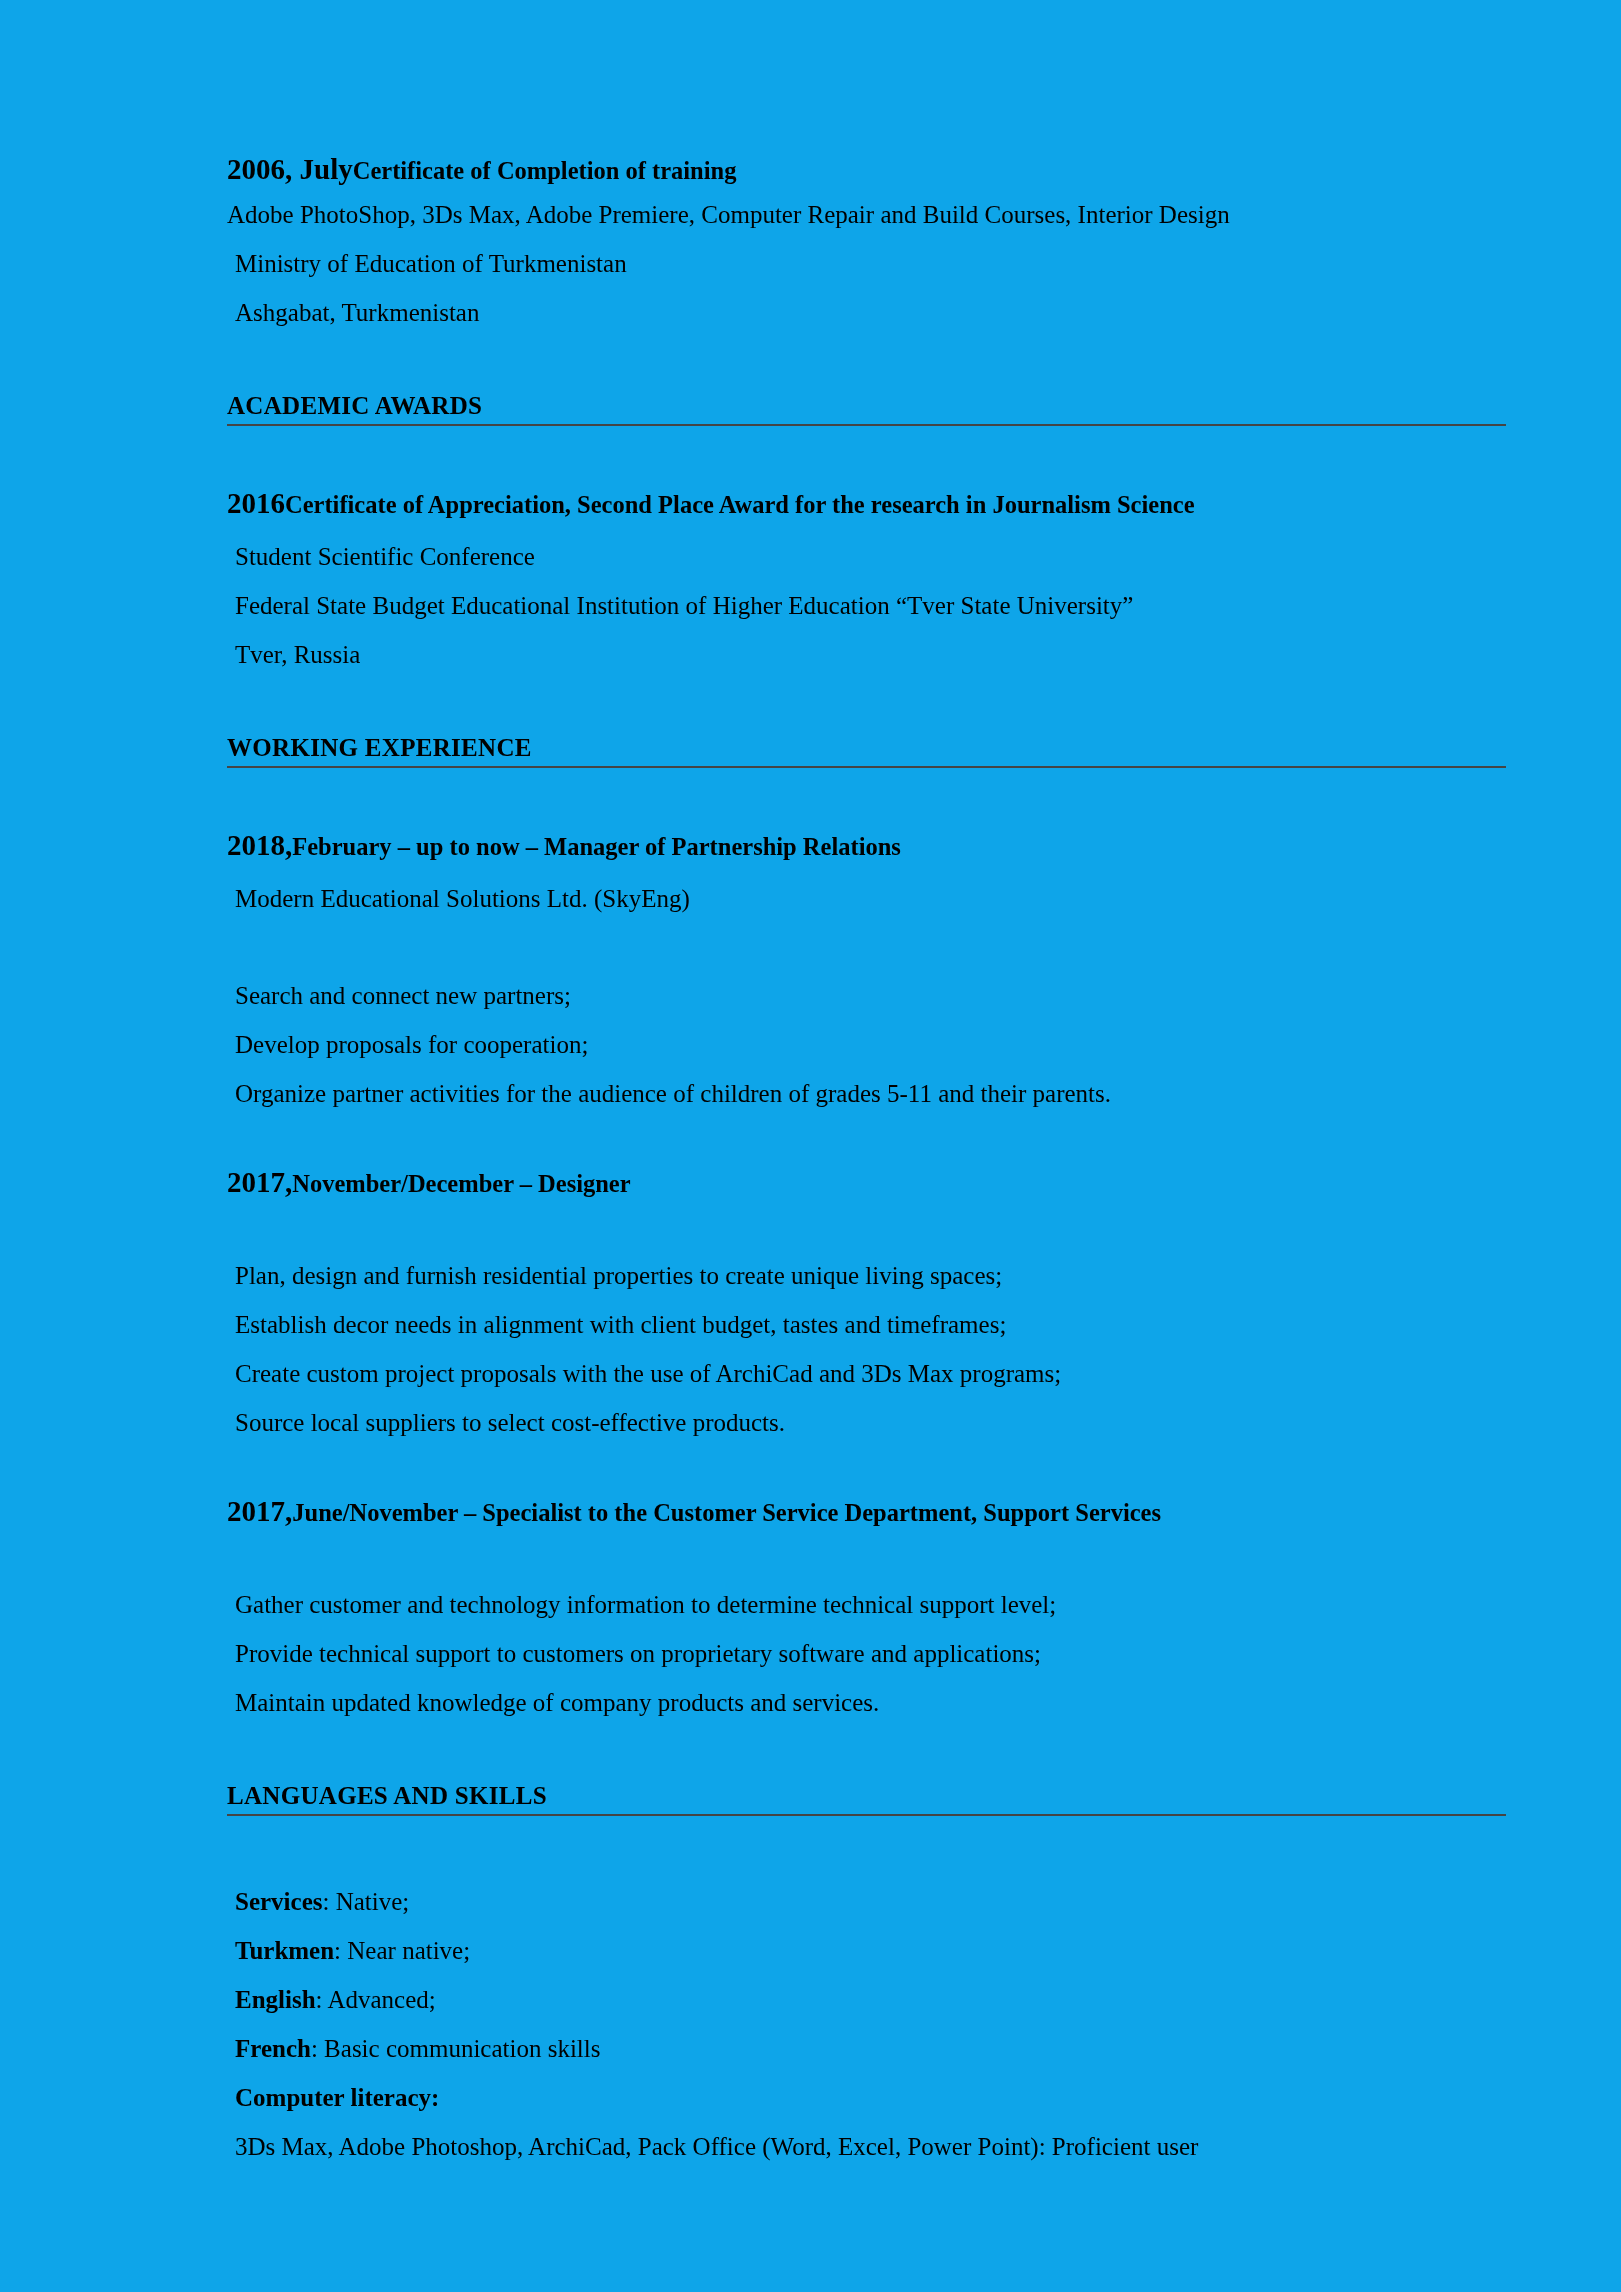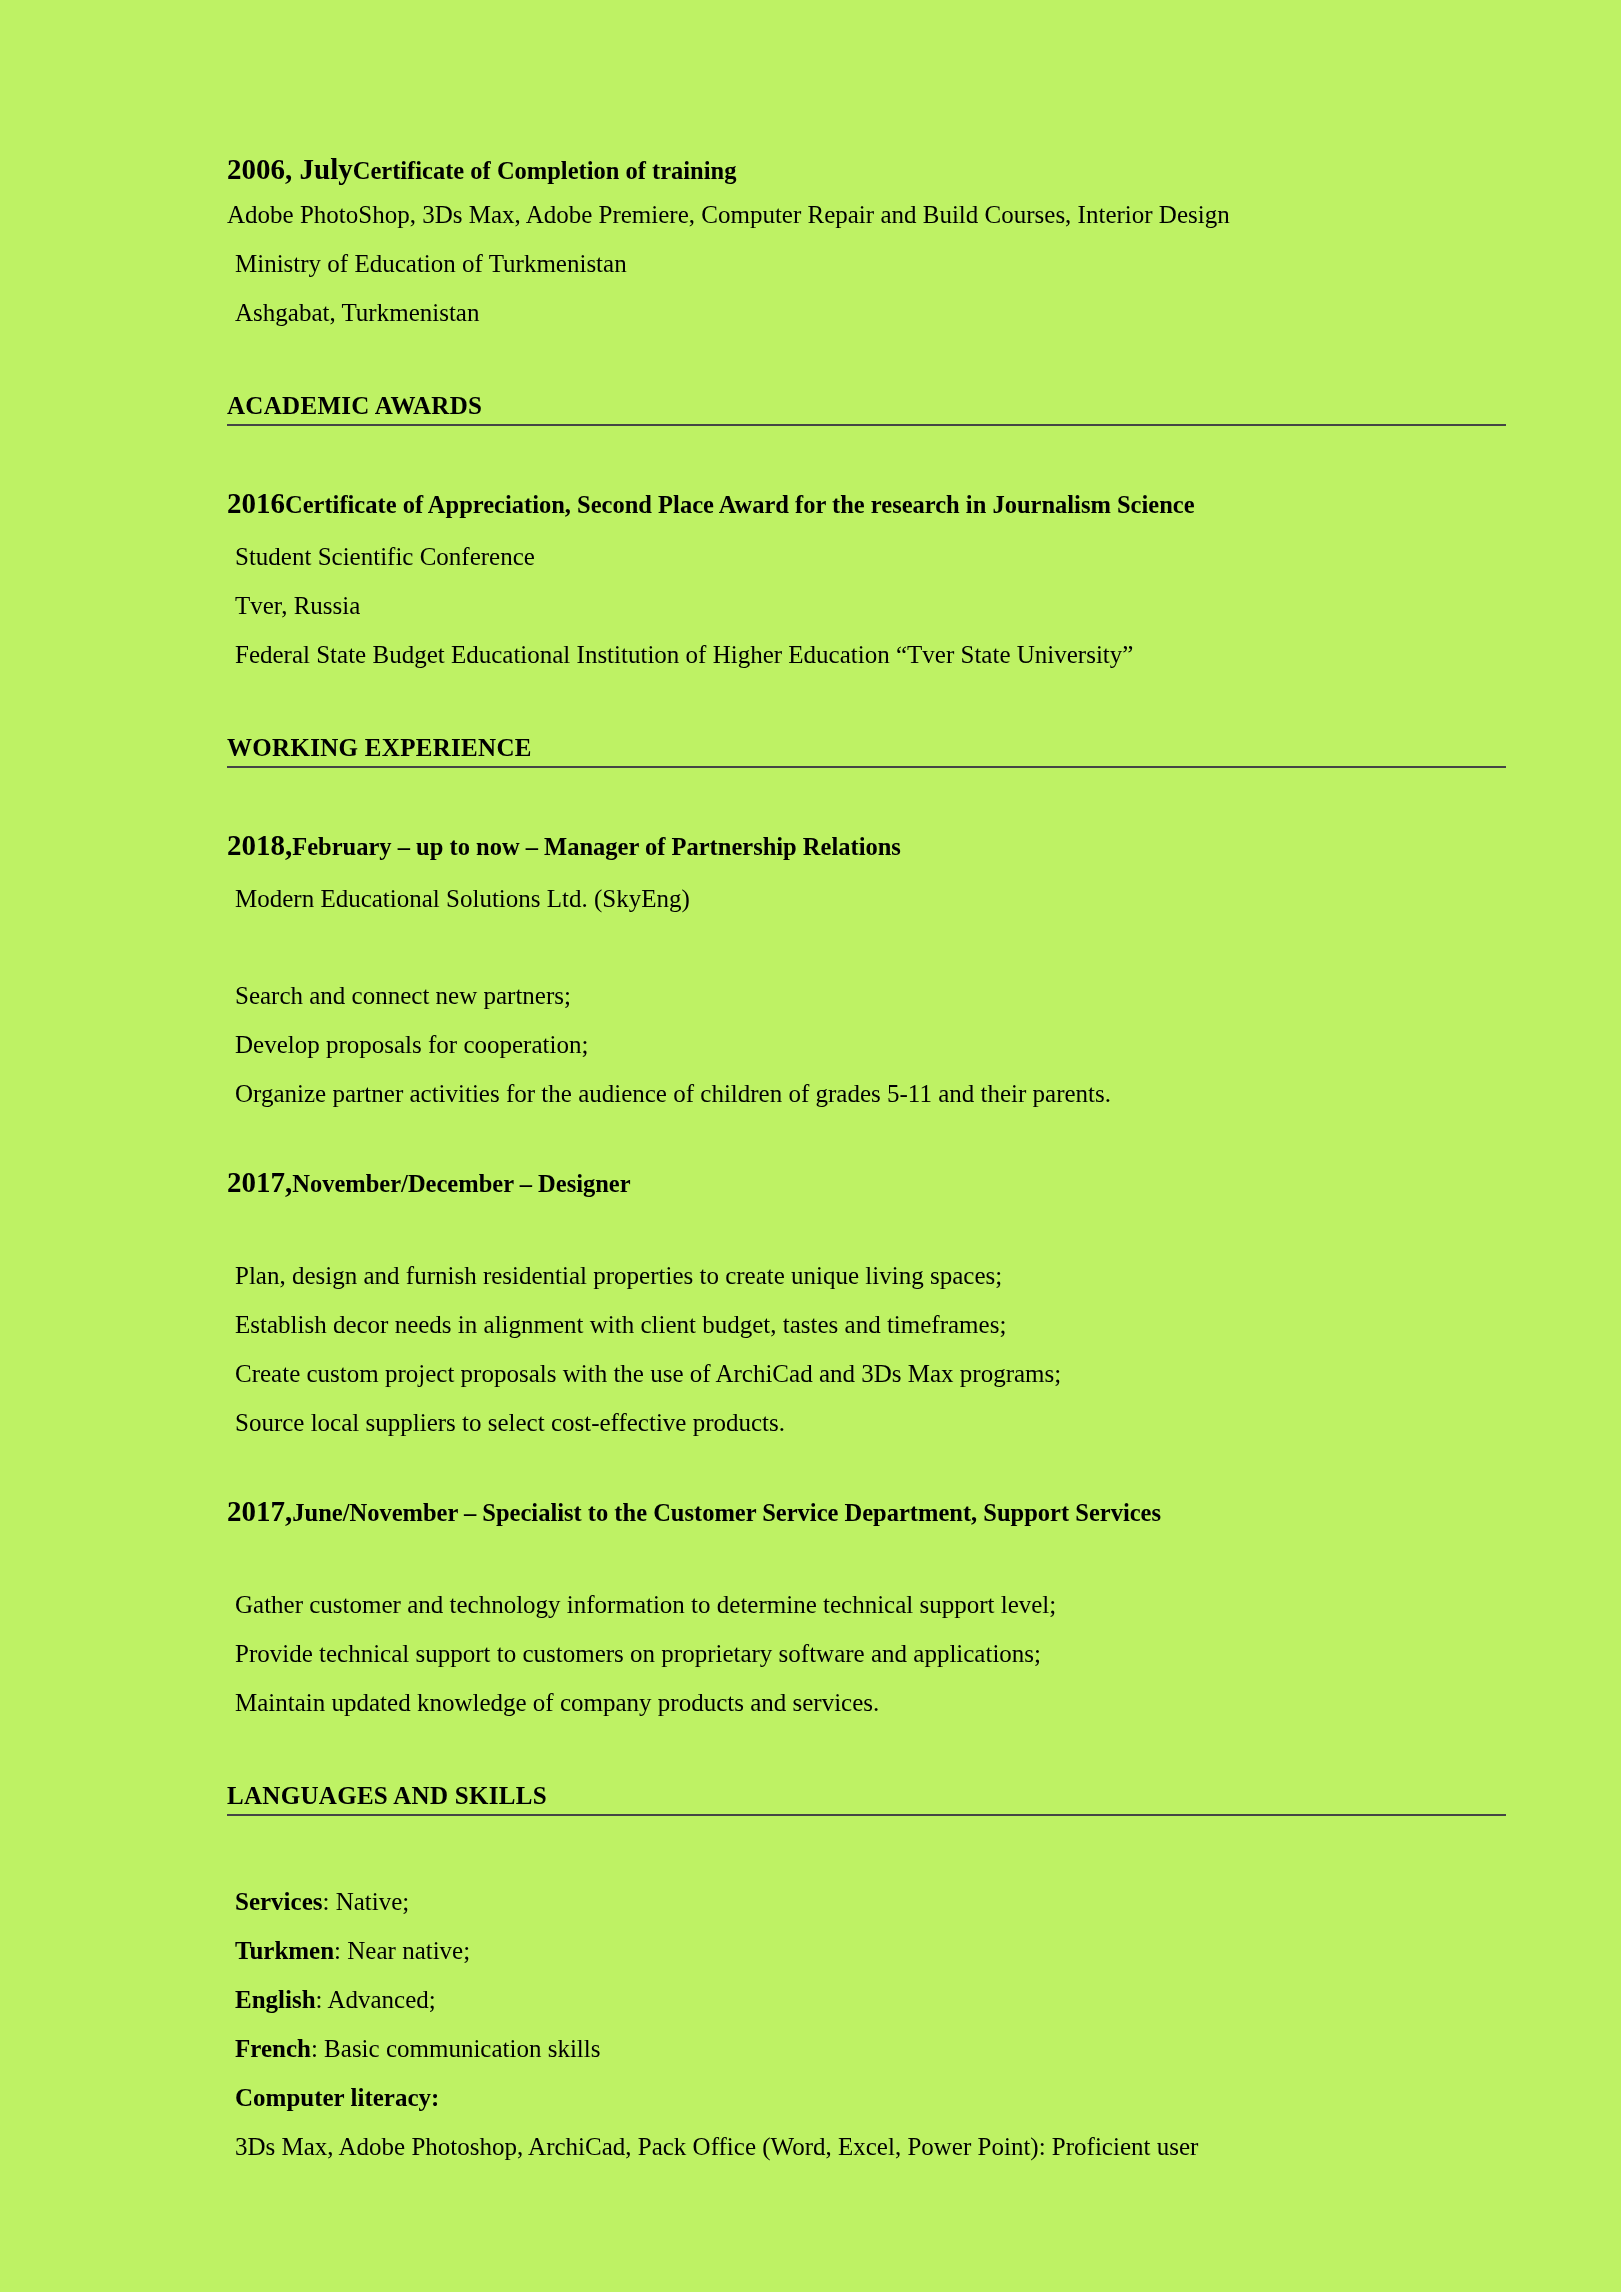--- a/index.html
+++ b/index.html
@@ -4,21 +4,21 @@
 <style>
   html, body {
     margin: 0;
     padding: 0;
     background: #ffffff;
   }
   .page {
     position: relative;
     width: 1621px;
     height: 2293px;
-    background: #bef264;
+    background: #0ea5e9;
     font-family: "Liberation Serif", "DejaVu Serif", serif;
     color: #000000;
     box-sizing: border-box;
     overflow: hidden;
   }
   .content {
     position: absolute;
     left: 227px;
     top: 149px;
     width: 1270px;
@@ -91,22 +91,22 @@
 
     <div class="gap-lg"></div>
 
     <h2 class="section-head">ACADEMIC AWARDS</h2>
 
     <div class="gap-xl"></div>
 
     <div>
       <p class="entry-head"><span class="year">2016</span><span class="rest">Certificate of Appreciation, Second Place Award for the research in Journalism Science</span></p>
       <p class="line">Student Scientific Conference</p>
+      <p class="line">Federal State Budget Educational Institution of Higher Education “Tver State University”</p>
       <p class="line">Tver, Russia</p>
-      <p class="line">Federal State Budget Educational Institution of Higher Education “Tver State University”</p>
     </div>
 
     <div class="gap-lg"></div>
 
     <h2 class="section-head">WORKING EXPERIENCE</h2>
 
     <div class="gap-xl"></div>
 
     <div>
       <p class="entry-head plain"><span class="year">2018,</span><span class="rest">February – up to now – Manager of Partnership Relations</span></p>

